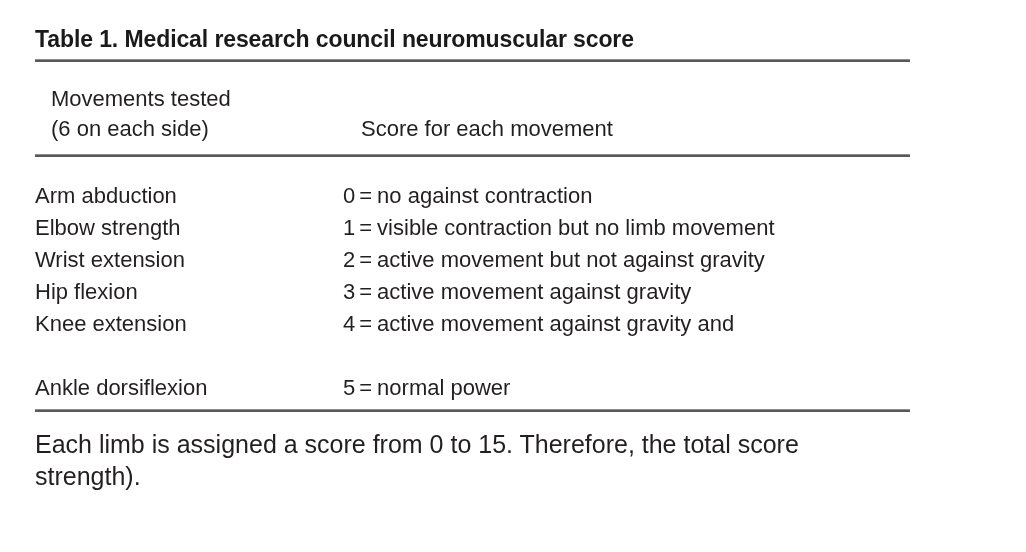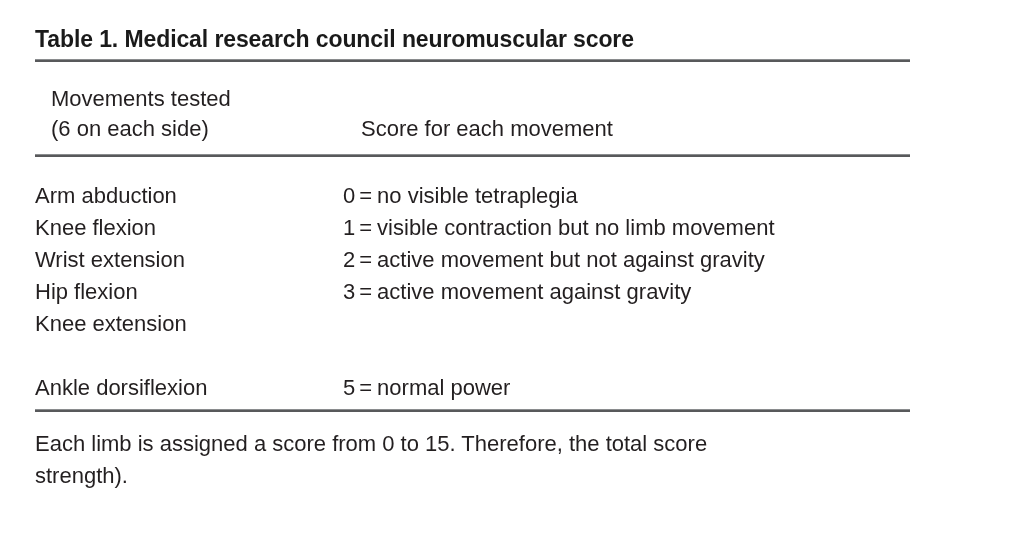--- a/index.html
+++ b/index.html
@@ -99,21 +99,21 @@
     line-height: 32px;
     color: #231f20;
     white-space: nowrap;
   }
 
   .footnote {
     position: absolute;
     left: 35px;
     top: 428px;
     width: 880px;
-    font-size: 22px;
+    font-size: 25px;
     line-height: 32px;
     color: #231f20;
   }
   .footnote span { display: block; white-space: nowrap; }
 </style>
 </head>
 <body>
 
 <div class="table-figure">
 
@@ -127,40 +127,41 @@
   </div>
 
   <div class="col-head col-head-right">Score for each movement</div>
 
   <div class="rule rule-header"></div>
 
   <div class="body-rows">
 
     <div class="row">
       <div class="cell-movement">Arm abduction</div>
-      <div class="cell-score"><span>0</span><span class="eq">=</span><span>no visible tetraplegia</span></div>
+      <div class="cell-score"><span>0</span><span class="eq">=</span><span>no against contraction</span></div>
     </div>
 
     <div class="row">
-      <div class="cell-movement">Knee flexion</div>
+      <div class="cell-movement">Elbow strength</div>
       <div class="cell-score"><span>1</span><span class="eq">=</span><span>visible contraction but no limb movement</span></div>
     </div>
 
     <div class="row">
       <div class="cell-movement">Wrist extension</div>
       <div class="cell-score"><span>2</span><span class="eq">=</span><span>active movement but not against gravity</span></div>
     </div>
 
     <div class="row">
       <div class="cell-movement">Hip flexion</div>
       <div class="cell-score"><span>3</span><span class="eq">=</span><span>active movement against gravity</span></div>
     </div>
 
     <div class="row row-tall">
       <div class="cell-movement">Knee extension</div>
+      <div class="cell-score"><span>4</span><span class="eq">=</span><span>active movement against gravity and</span></div>
     </div>
 
     <div class="row">
       <div class="cell-movement">Ankle dorsiflexion</div>
       <div class="cell-score"><span>5</span><span class="eq">=</span><span>normal power</span></div>
     </div>
 
   </div>
 
   <div class="rule rule-bottom"></div>

